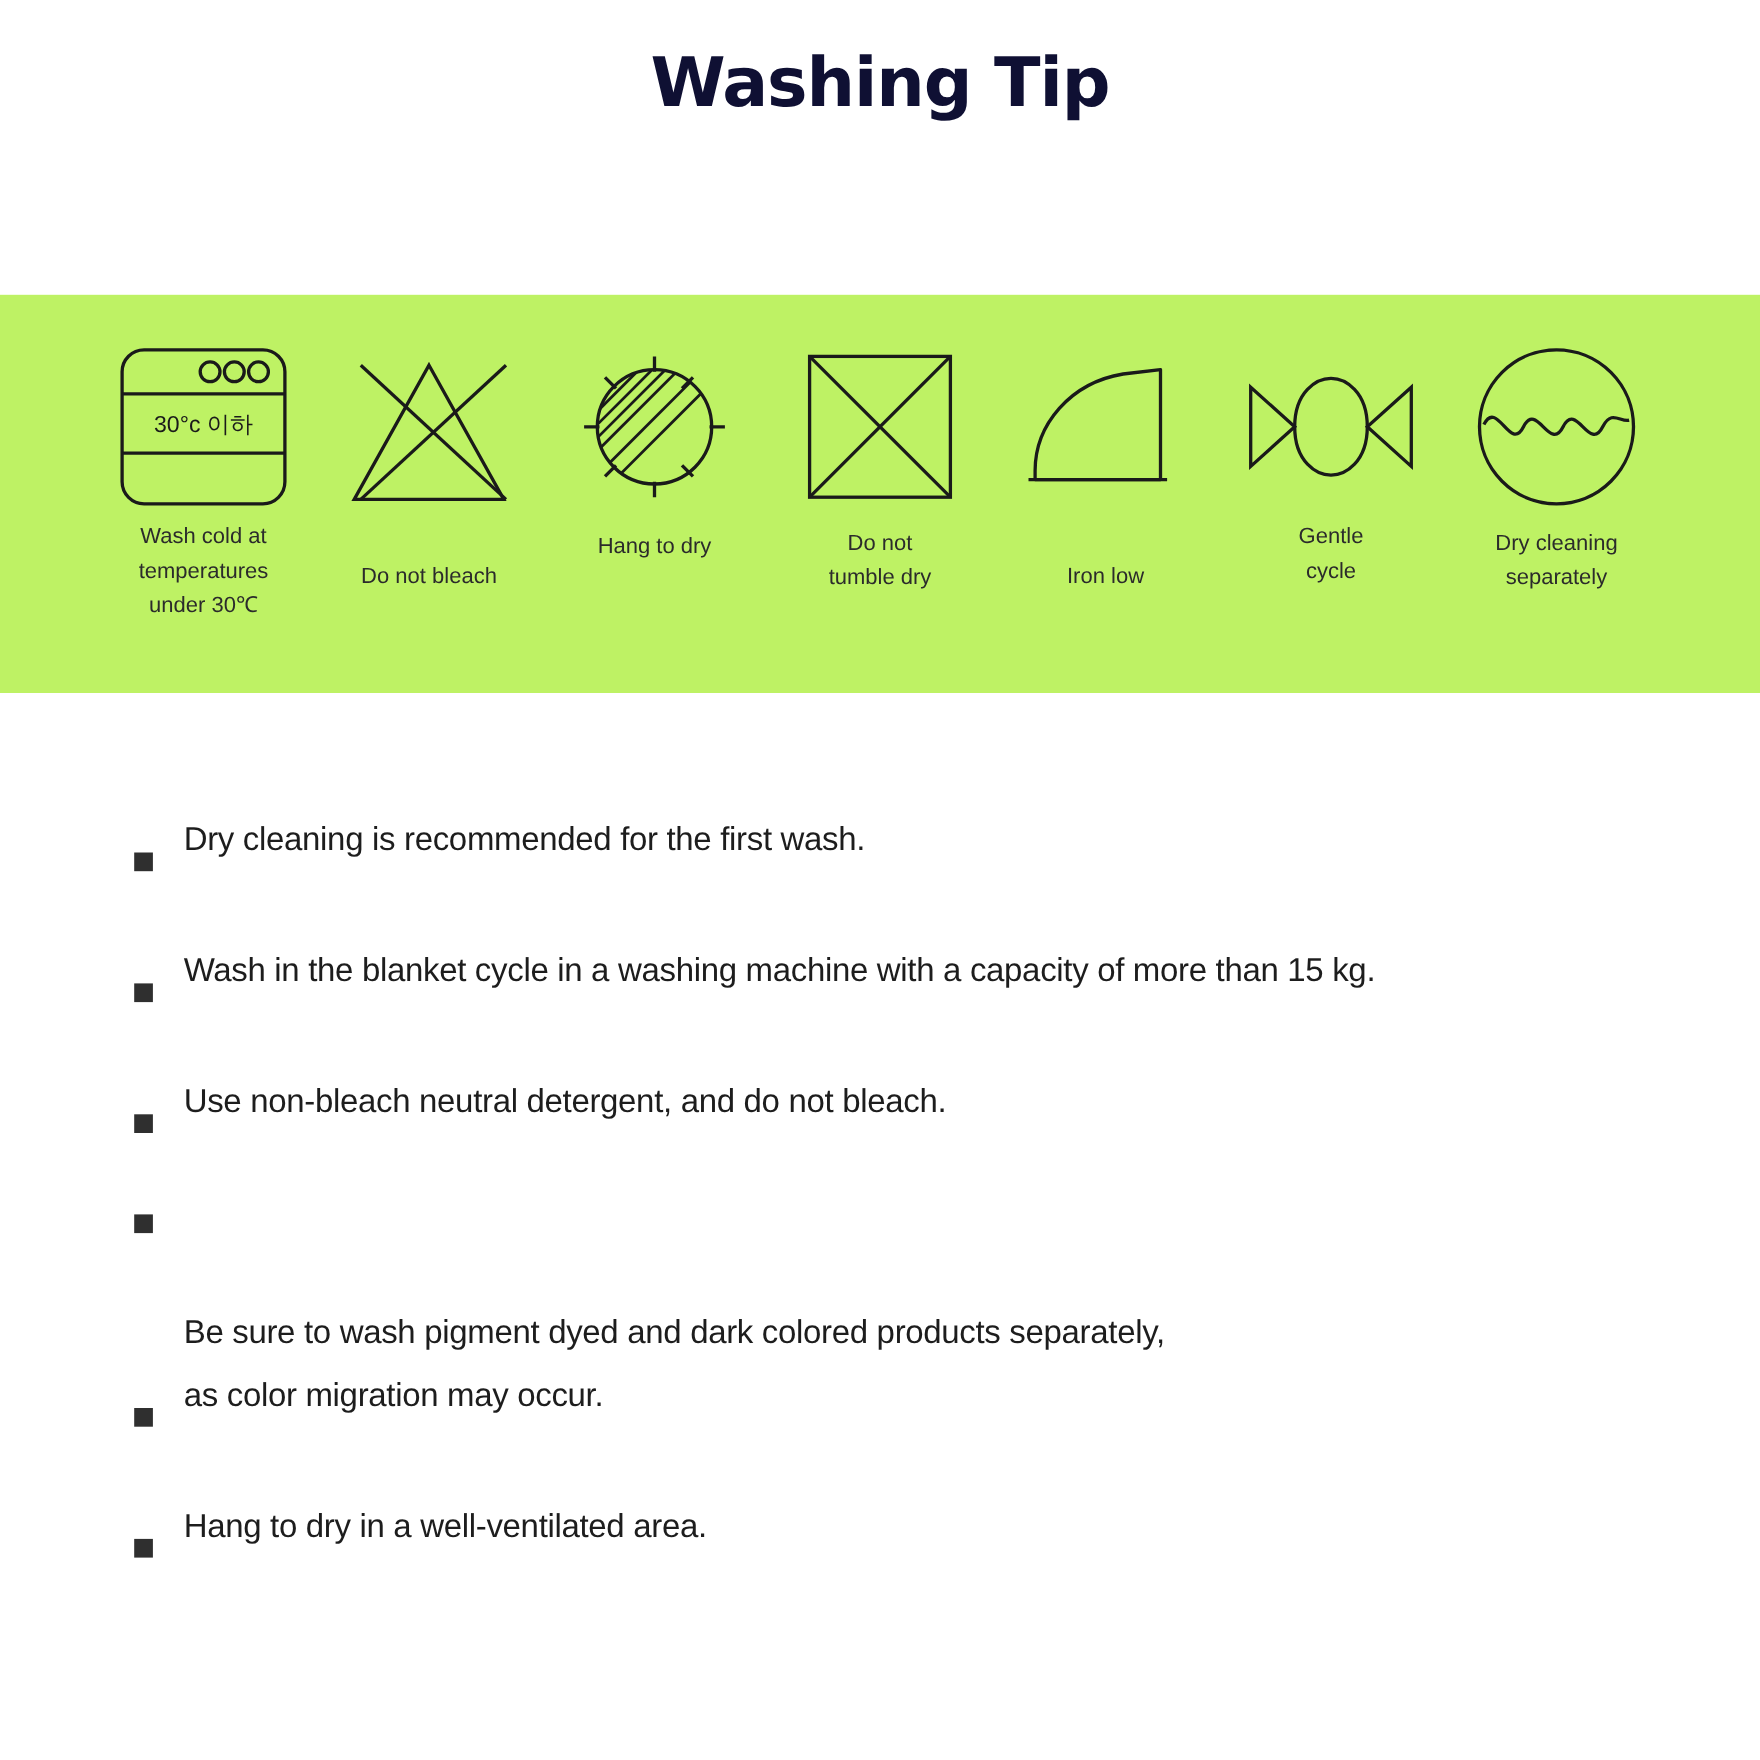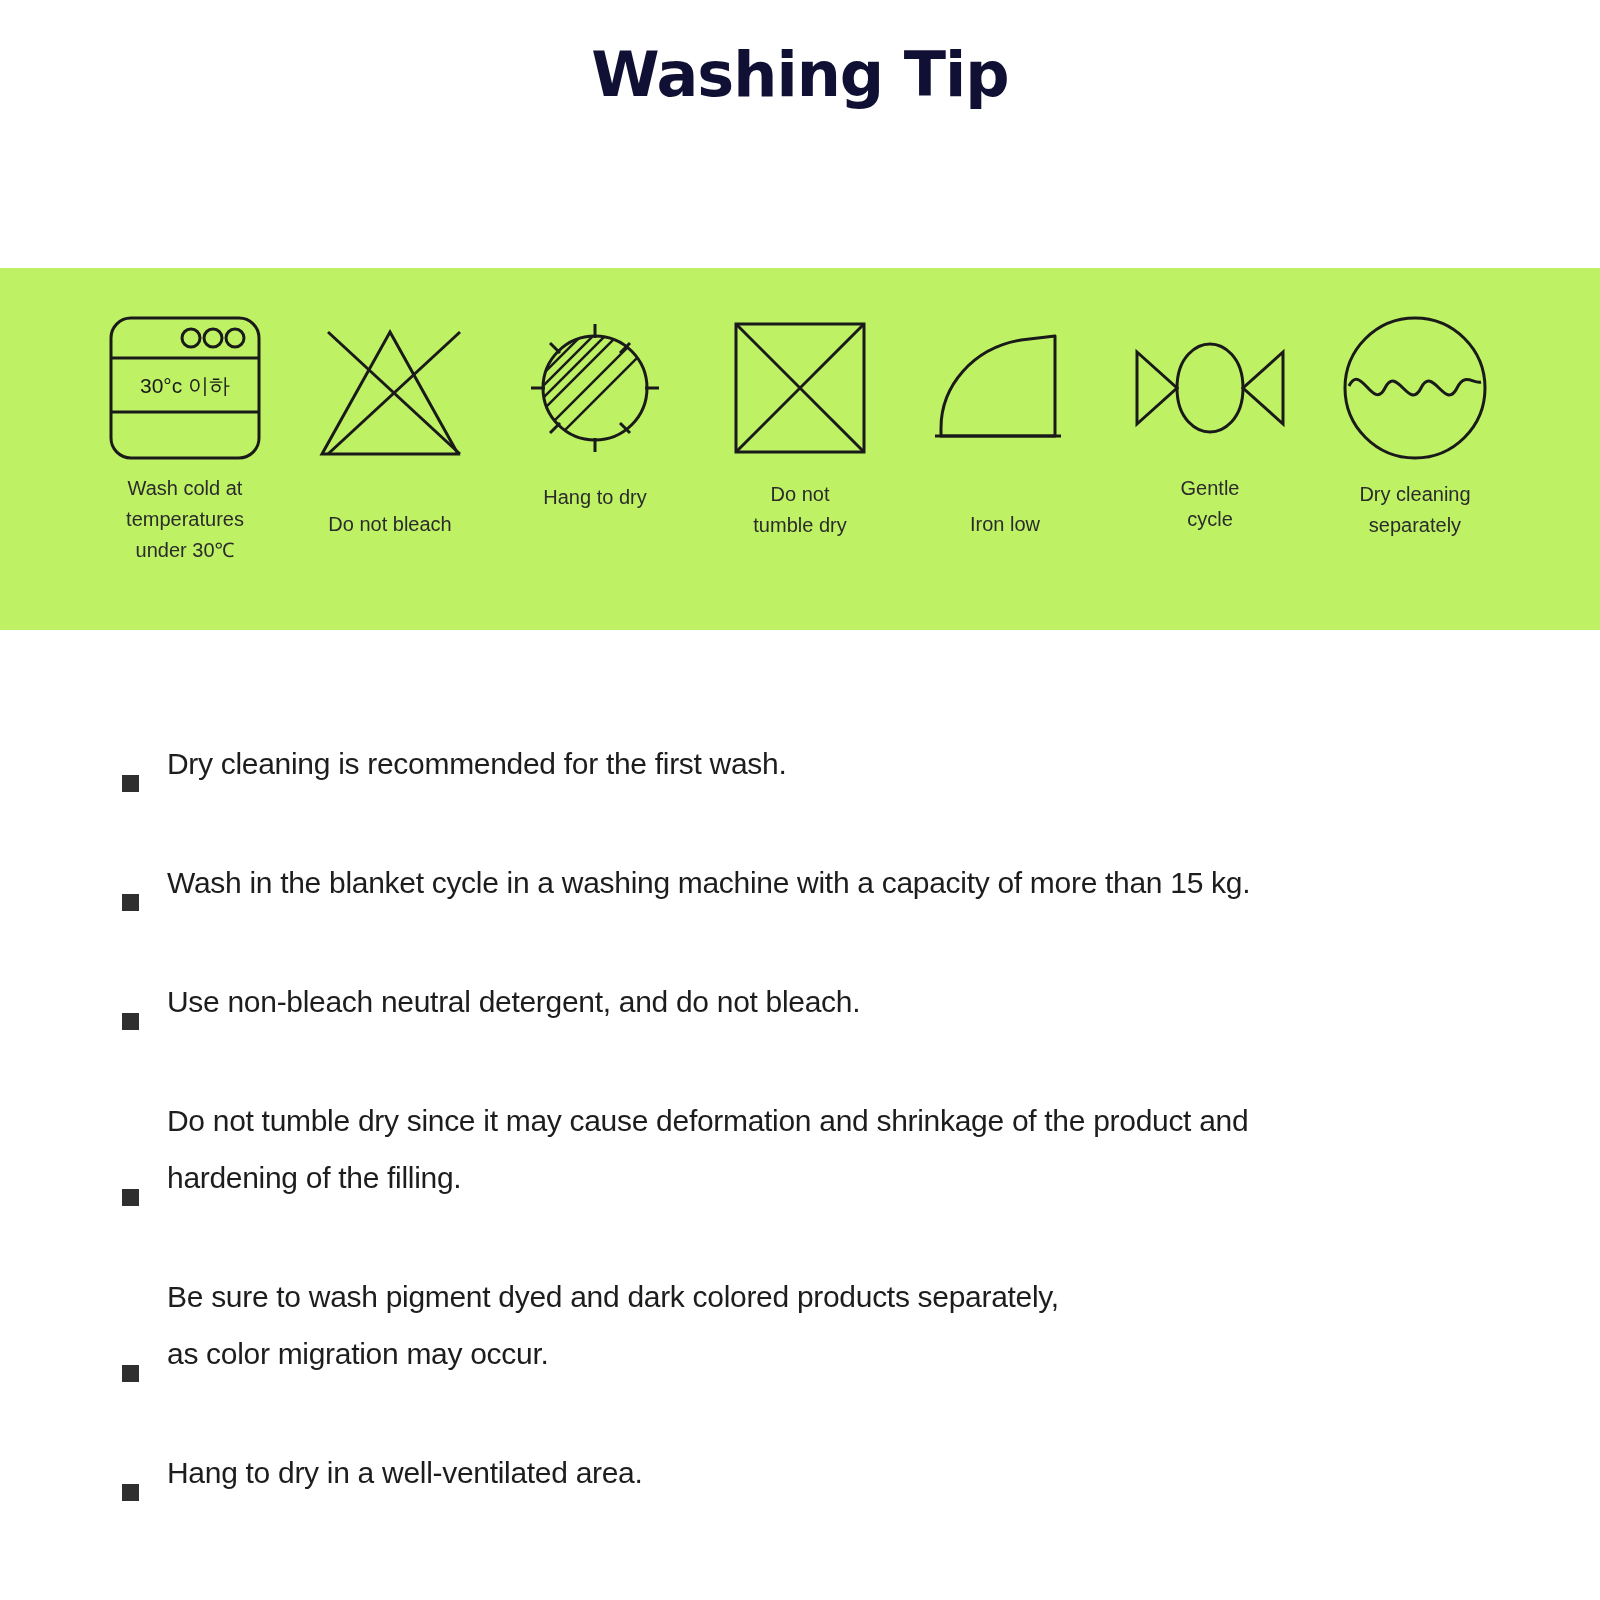--- a/index.html
+++ b/index.html
@@ -249,22 +249,20 @@
     <div class="list-item">
       <span class="bullet"></span>
       <span class="item-text"> Wash in the blanket cycle in a washing machine with a capacity of more than 15 kg.</span>
     </div>
     <div class="list-item">
       <span class="bullet"></span>
       <span class="item-text"> Use non-bleach neutral detergent, and do not bleach.</span>
     </div>
     <div class="list-item">
       <span class="bullet"></span>
-      <span class="item-text">Do not tumble dry since it may cause deformation and shrinkage of the product and
-hardening of the filling.</span>
     </div>
     <div class="list-item">
       <span class="bullet"></span>
       <span class="item-text">Be sure to wash pigment dyed and dark colored products separately,
 as color migration may occur.</span>
     </div>
     <div class="list-item">
       <span class="bullet"></span>
       <span class="item-text">Hang to dry in a well-ventilated area.</span>
     </div>

